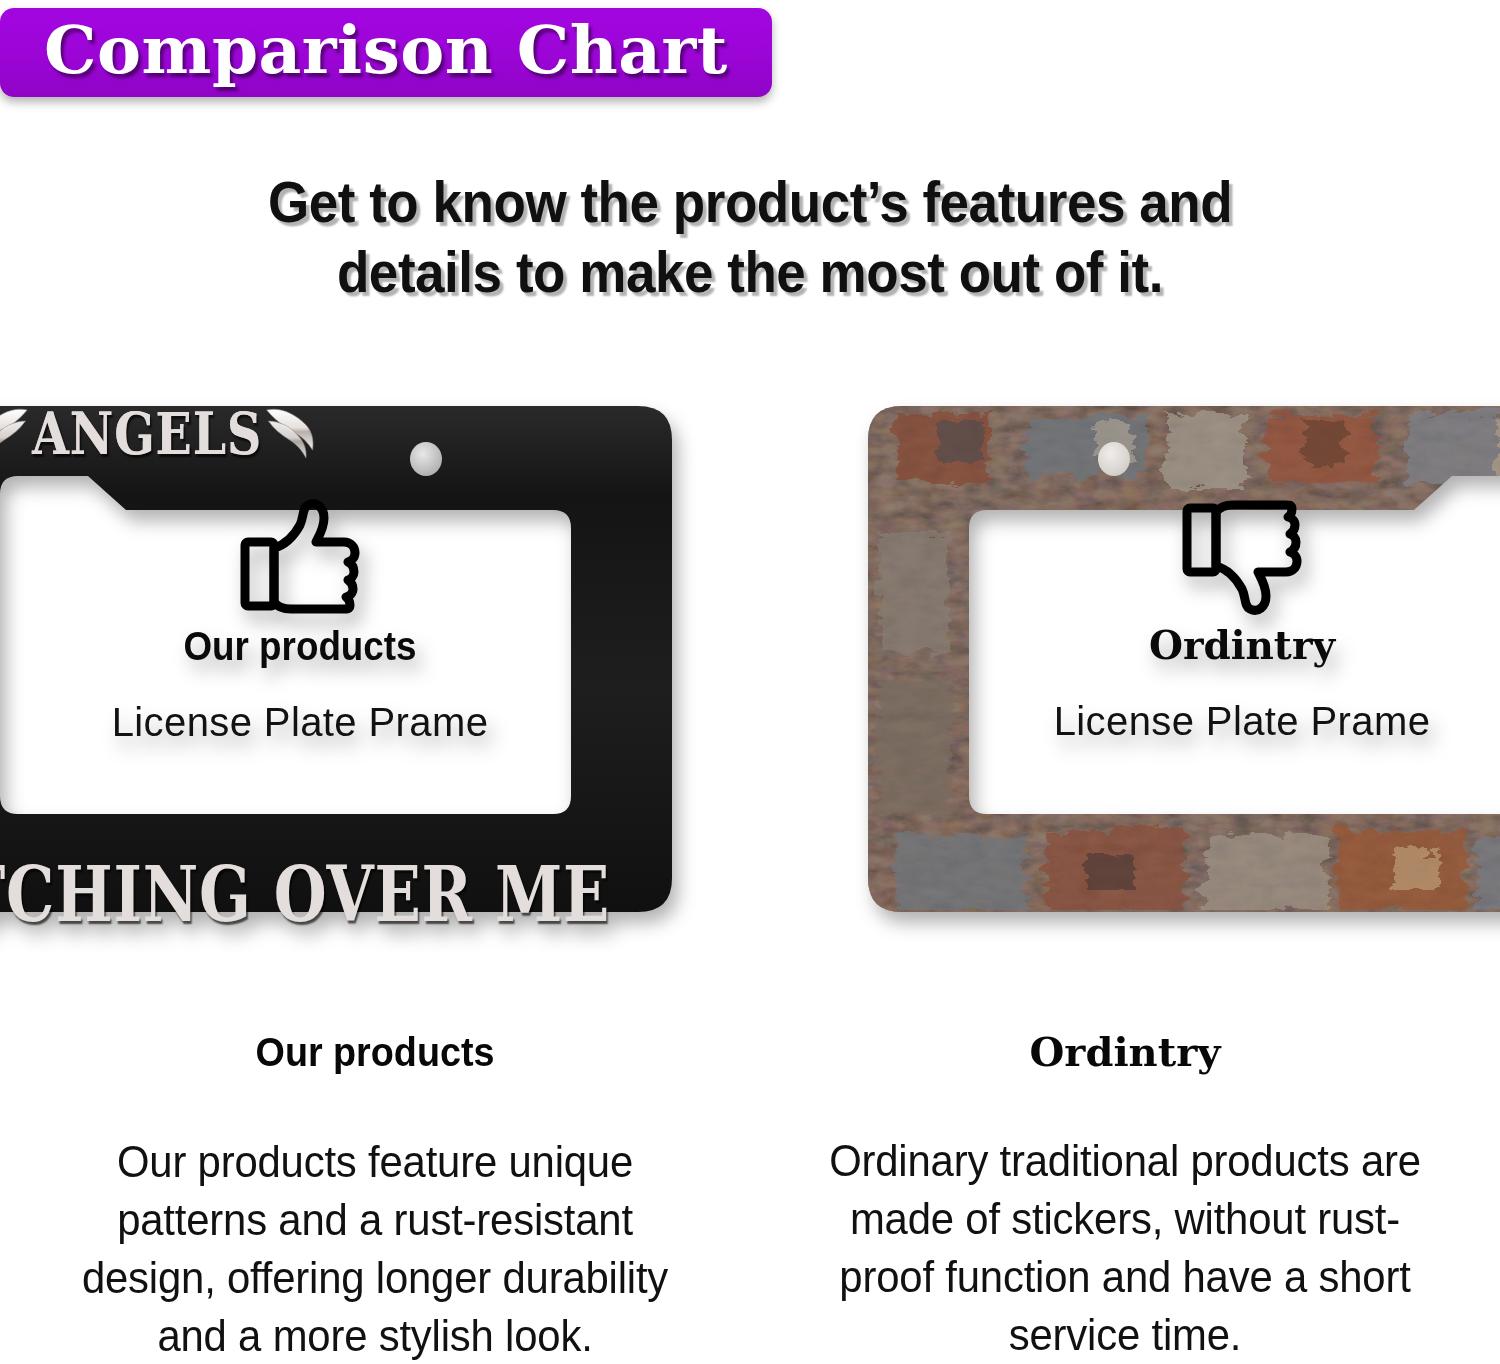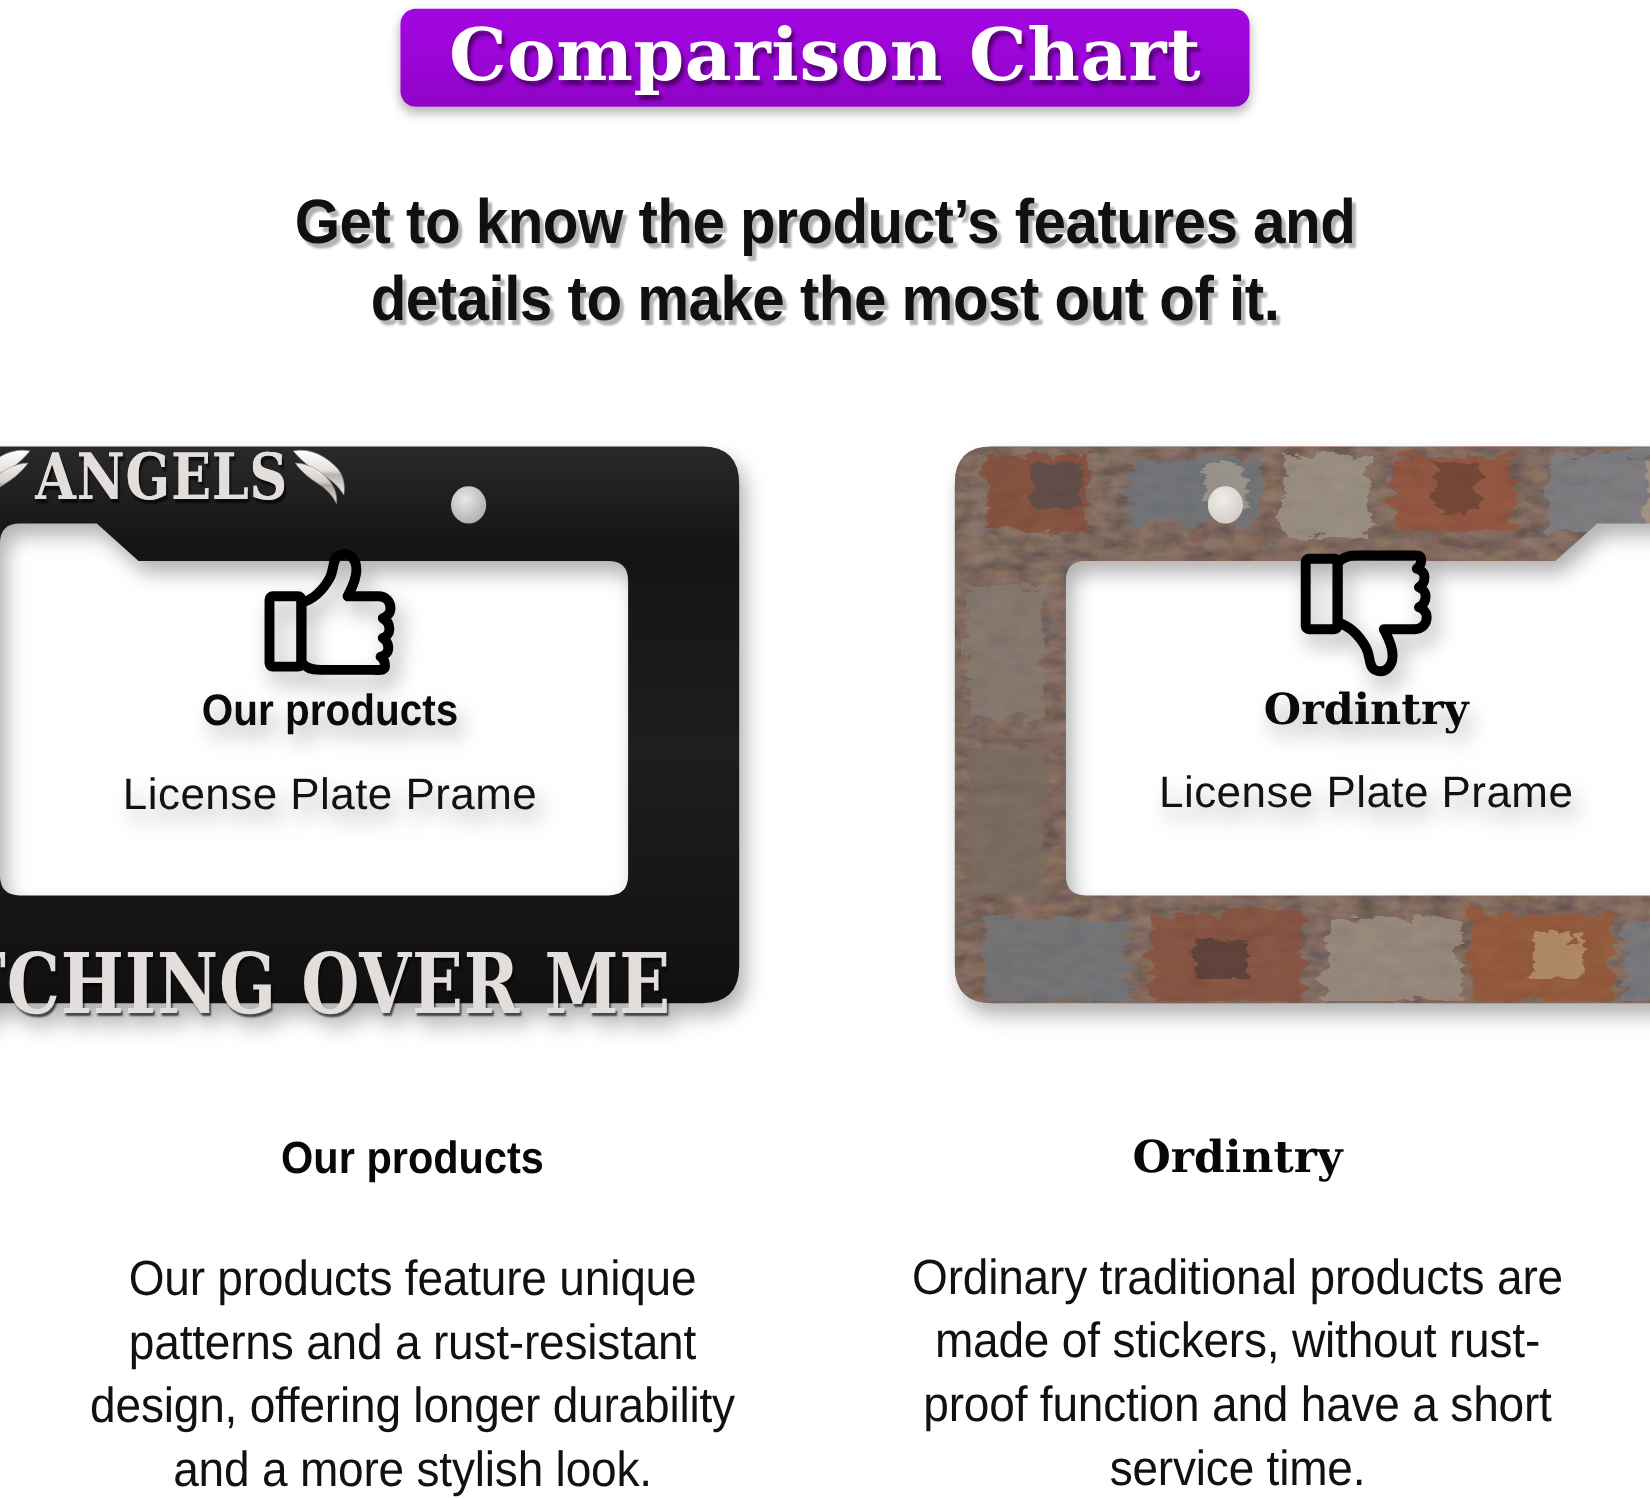--- a/index.html
+++ b/index.html
@@ -16,21 +16,21 @@
     font-family: "Liberation Sans", sans-serif;
     -webkit-font-smoothing: antialiased;
   }
 
   
   .banner-wrap {
     position: absolute;
     left: 0;
     top: 8px;
     width: 1500px;
-    text-align: center;
+    text-align: left;
   }
   .banner {
     display: inline-block;
     background: linear-gradient(180deg, #a206e0 0%, #9b05d6 55%, #8f04c6 100%);
     border-radius: 14px;
     padding: 9px 44px 14px 44px;
     box-shadow: 0 5px 10px rgba(0,0,0,0.30);
   }
   .banner-text {
     font-family: "DejaVu Serif", "Liberation Serif", serif;

